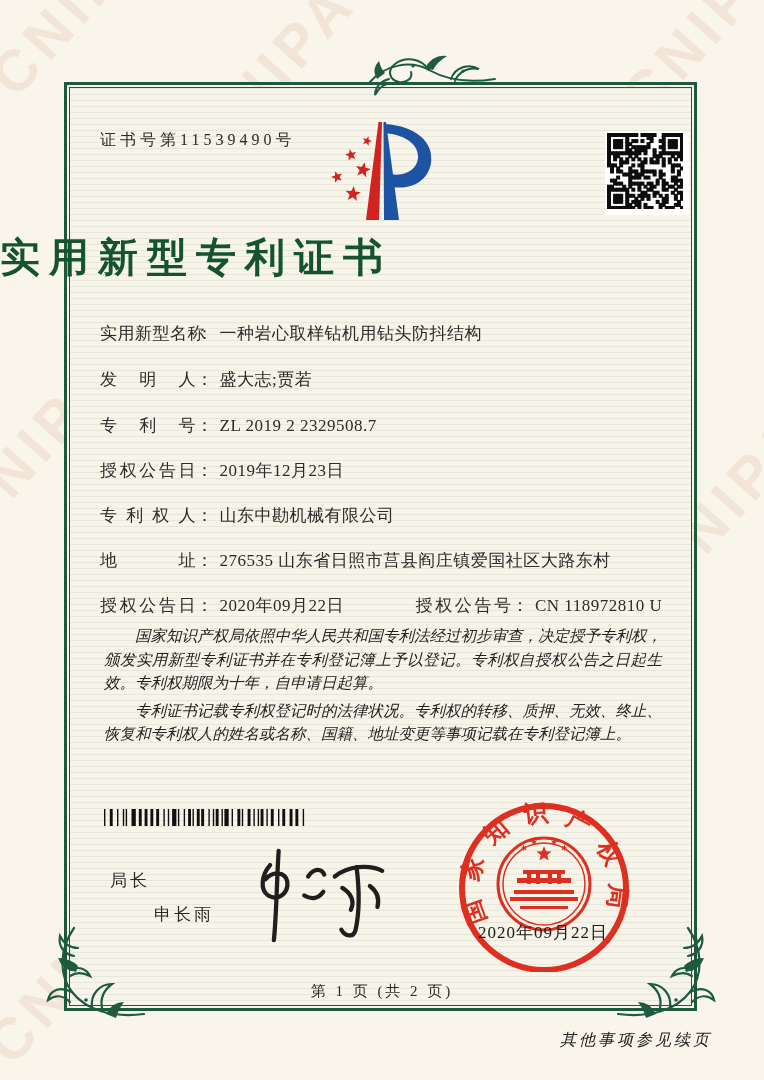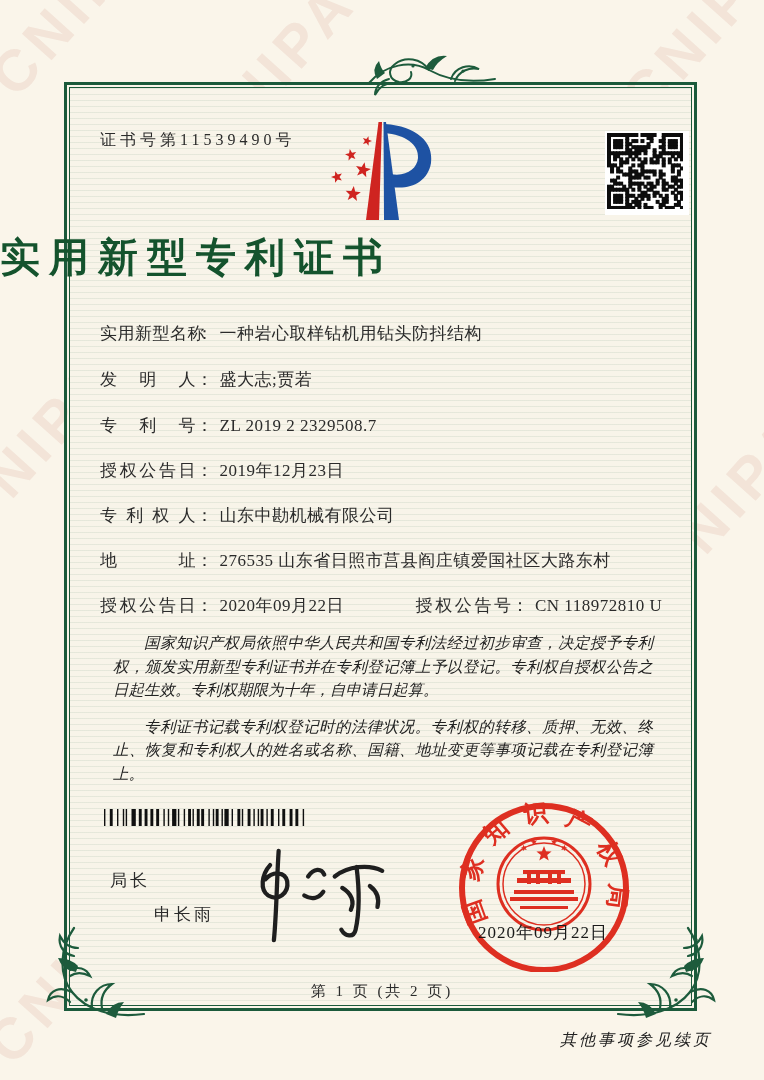--- a/index.html
+++ b/index.html
@@ -47,21 +47,21 @@
   .field-label{
     display:inline-block;width:96px;text-align:justify;text-align-last:justify;
     vertical-align:bottom;
   }
   .colon{display:inline-block;margin-right:6px;}
   .paras{
     position:absolute;left:100px;top:620px;width:566px;
     font-size:15.5px;line-height:23.5px;font-style:italic;color:#222;
     text-align:justify;
   }
-  .paras p{margin:13px;text-indent:2em;font-family:Liberation Mono, monospace;}
+  .paras p{margin:4px;text-indent:2em;}
   .barcode{position:absolute;left:104px;top:809px;}
   .sig-title{position:absolute;left:110px;top:869px;font-size:17px;letter-spacing:3px;}
   .sig-name{position:absolute;left:110px;top:903px;font-size:17px;letter-spacing:3px;margin-left:44px;}
   .sig-script{position:absolute;left:222px;top:848px;}
   .seal{position:absolute;left:455px;top:800px;z-index:5;opacity:0.95;}
   .seal-date{
     position:absolute;left:443px;top:921px;width:200px;text-align:center;
     font-size:17px;letter-spacing:1px;color:#1a1a1a;z-index:6;
   }
   .page-info{

